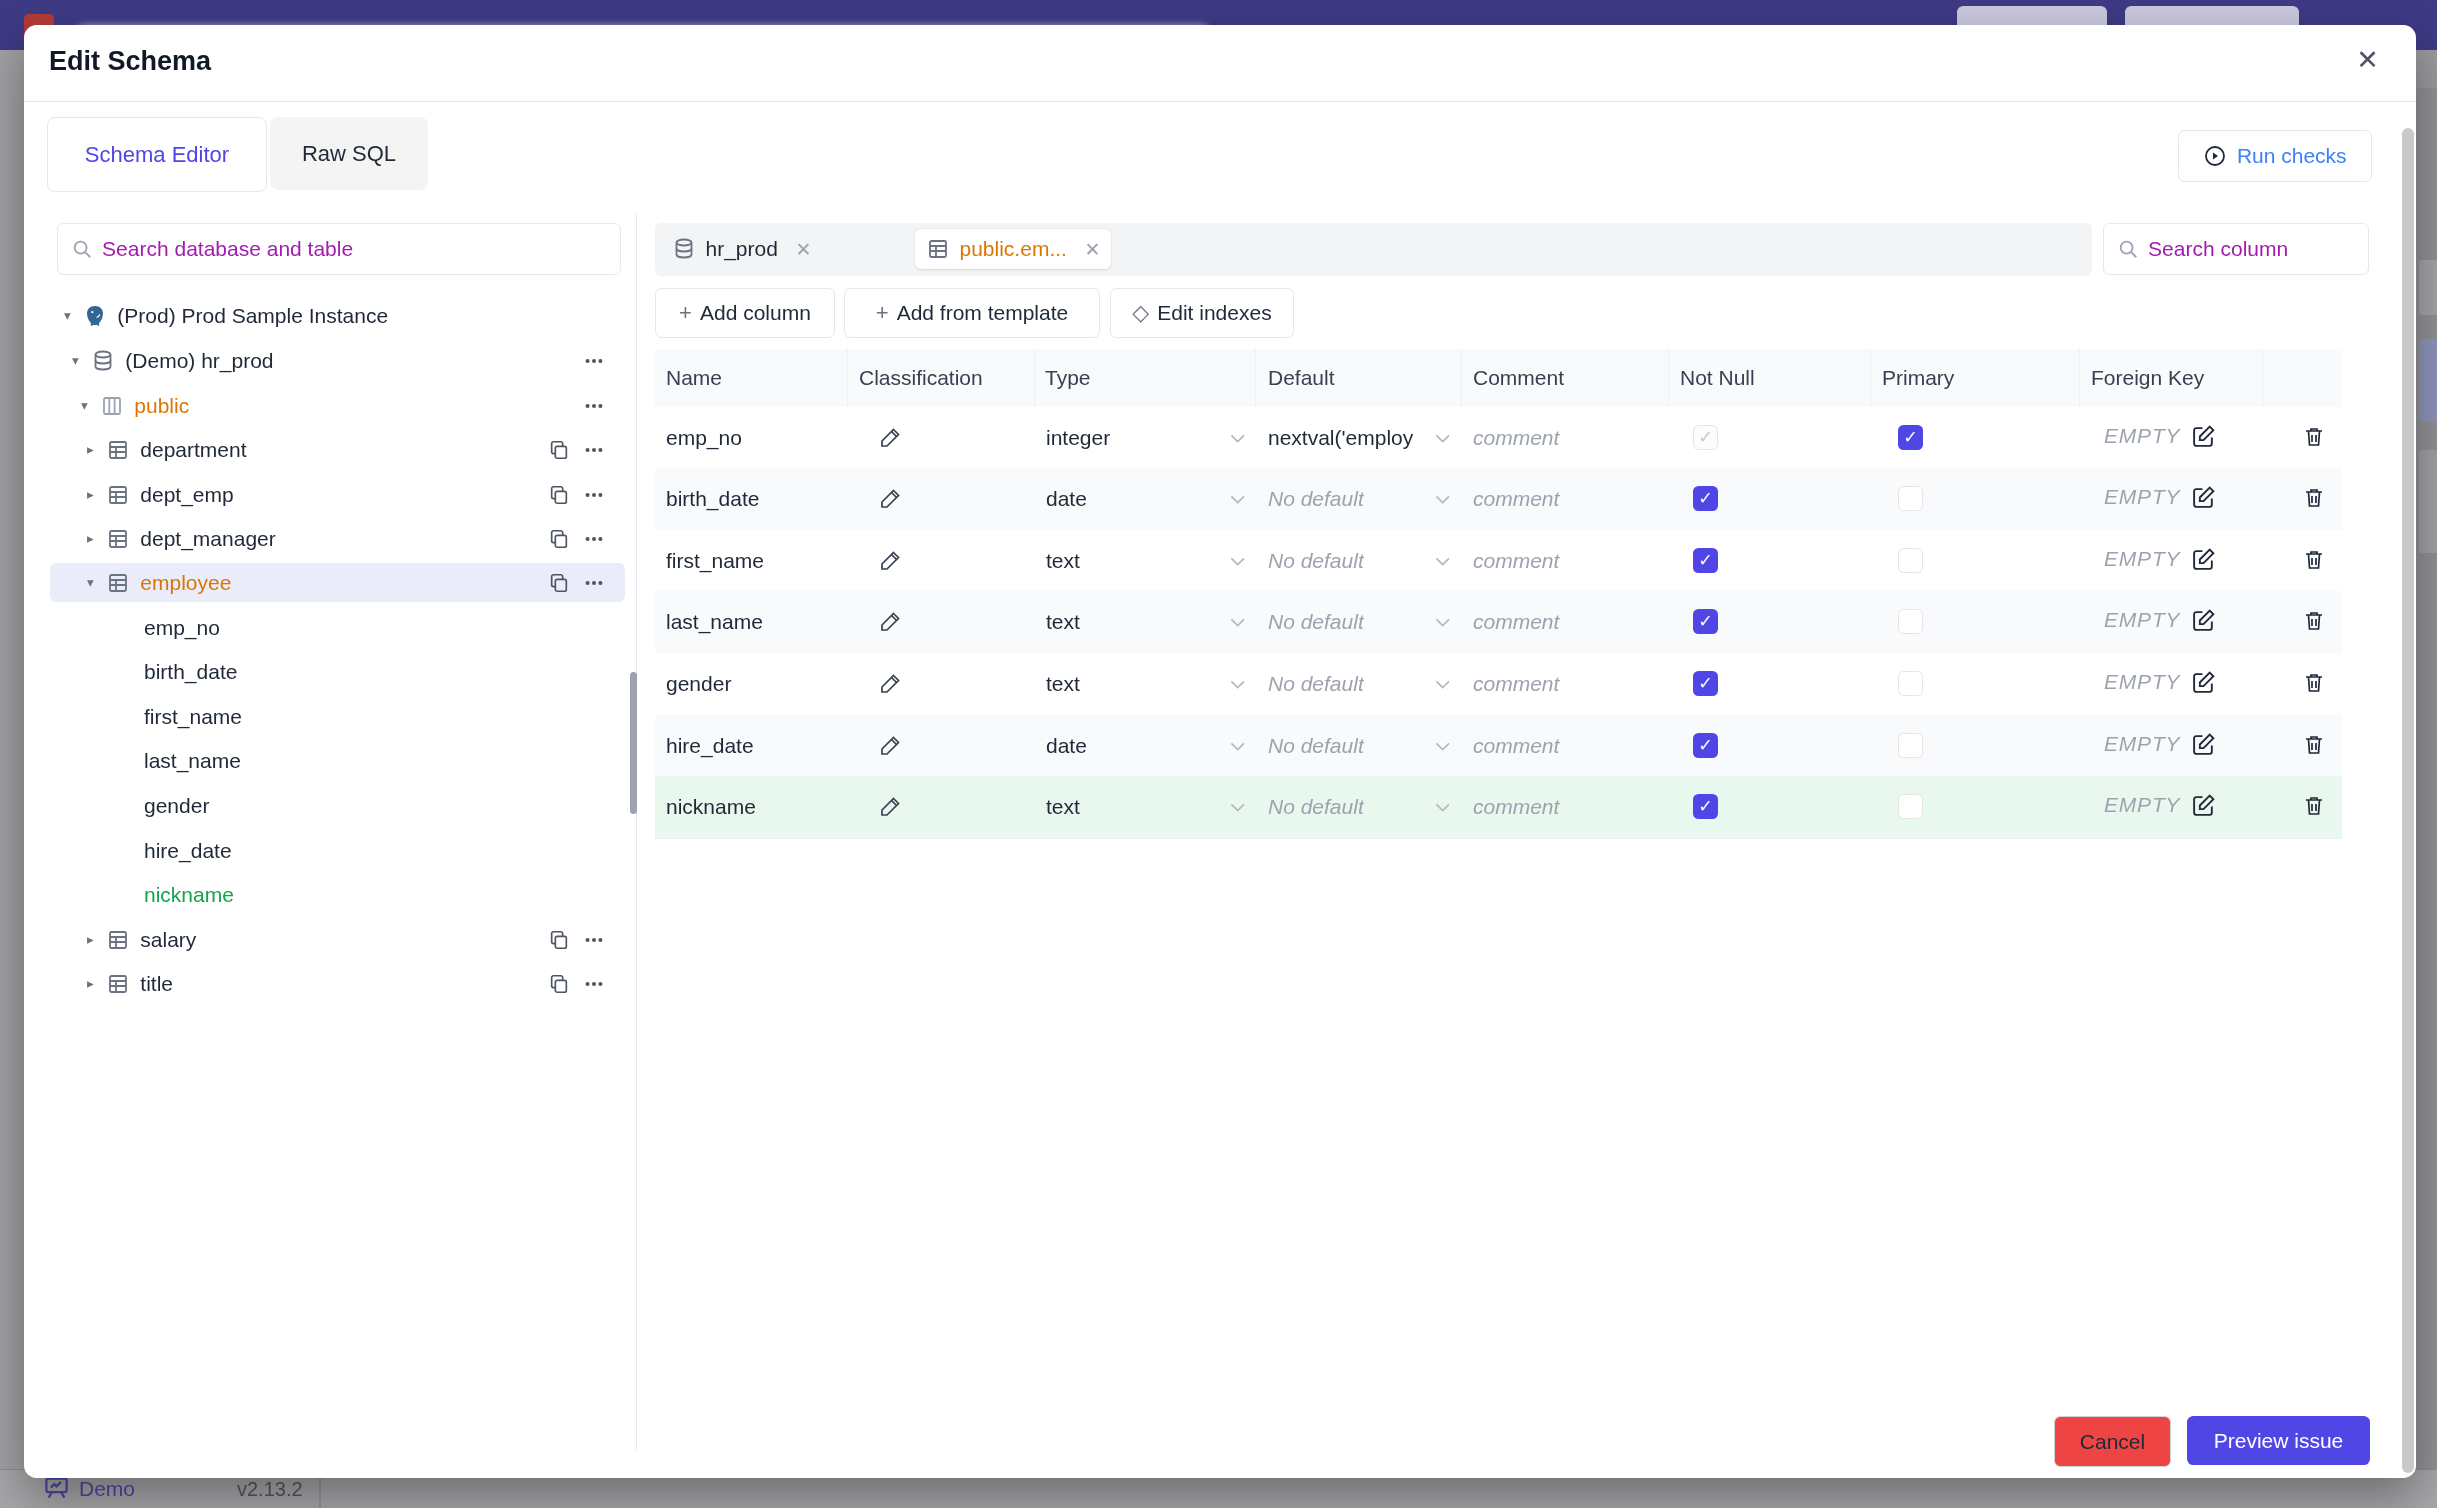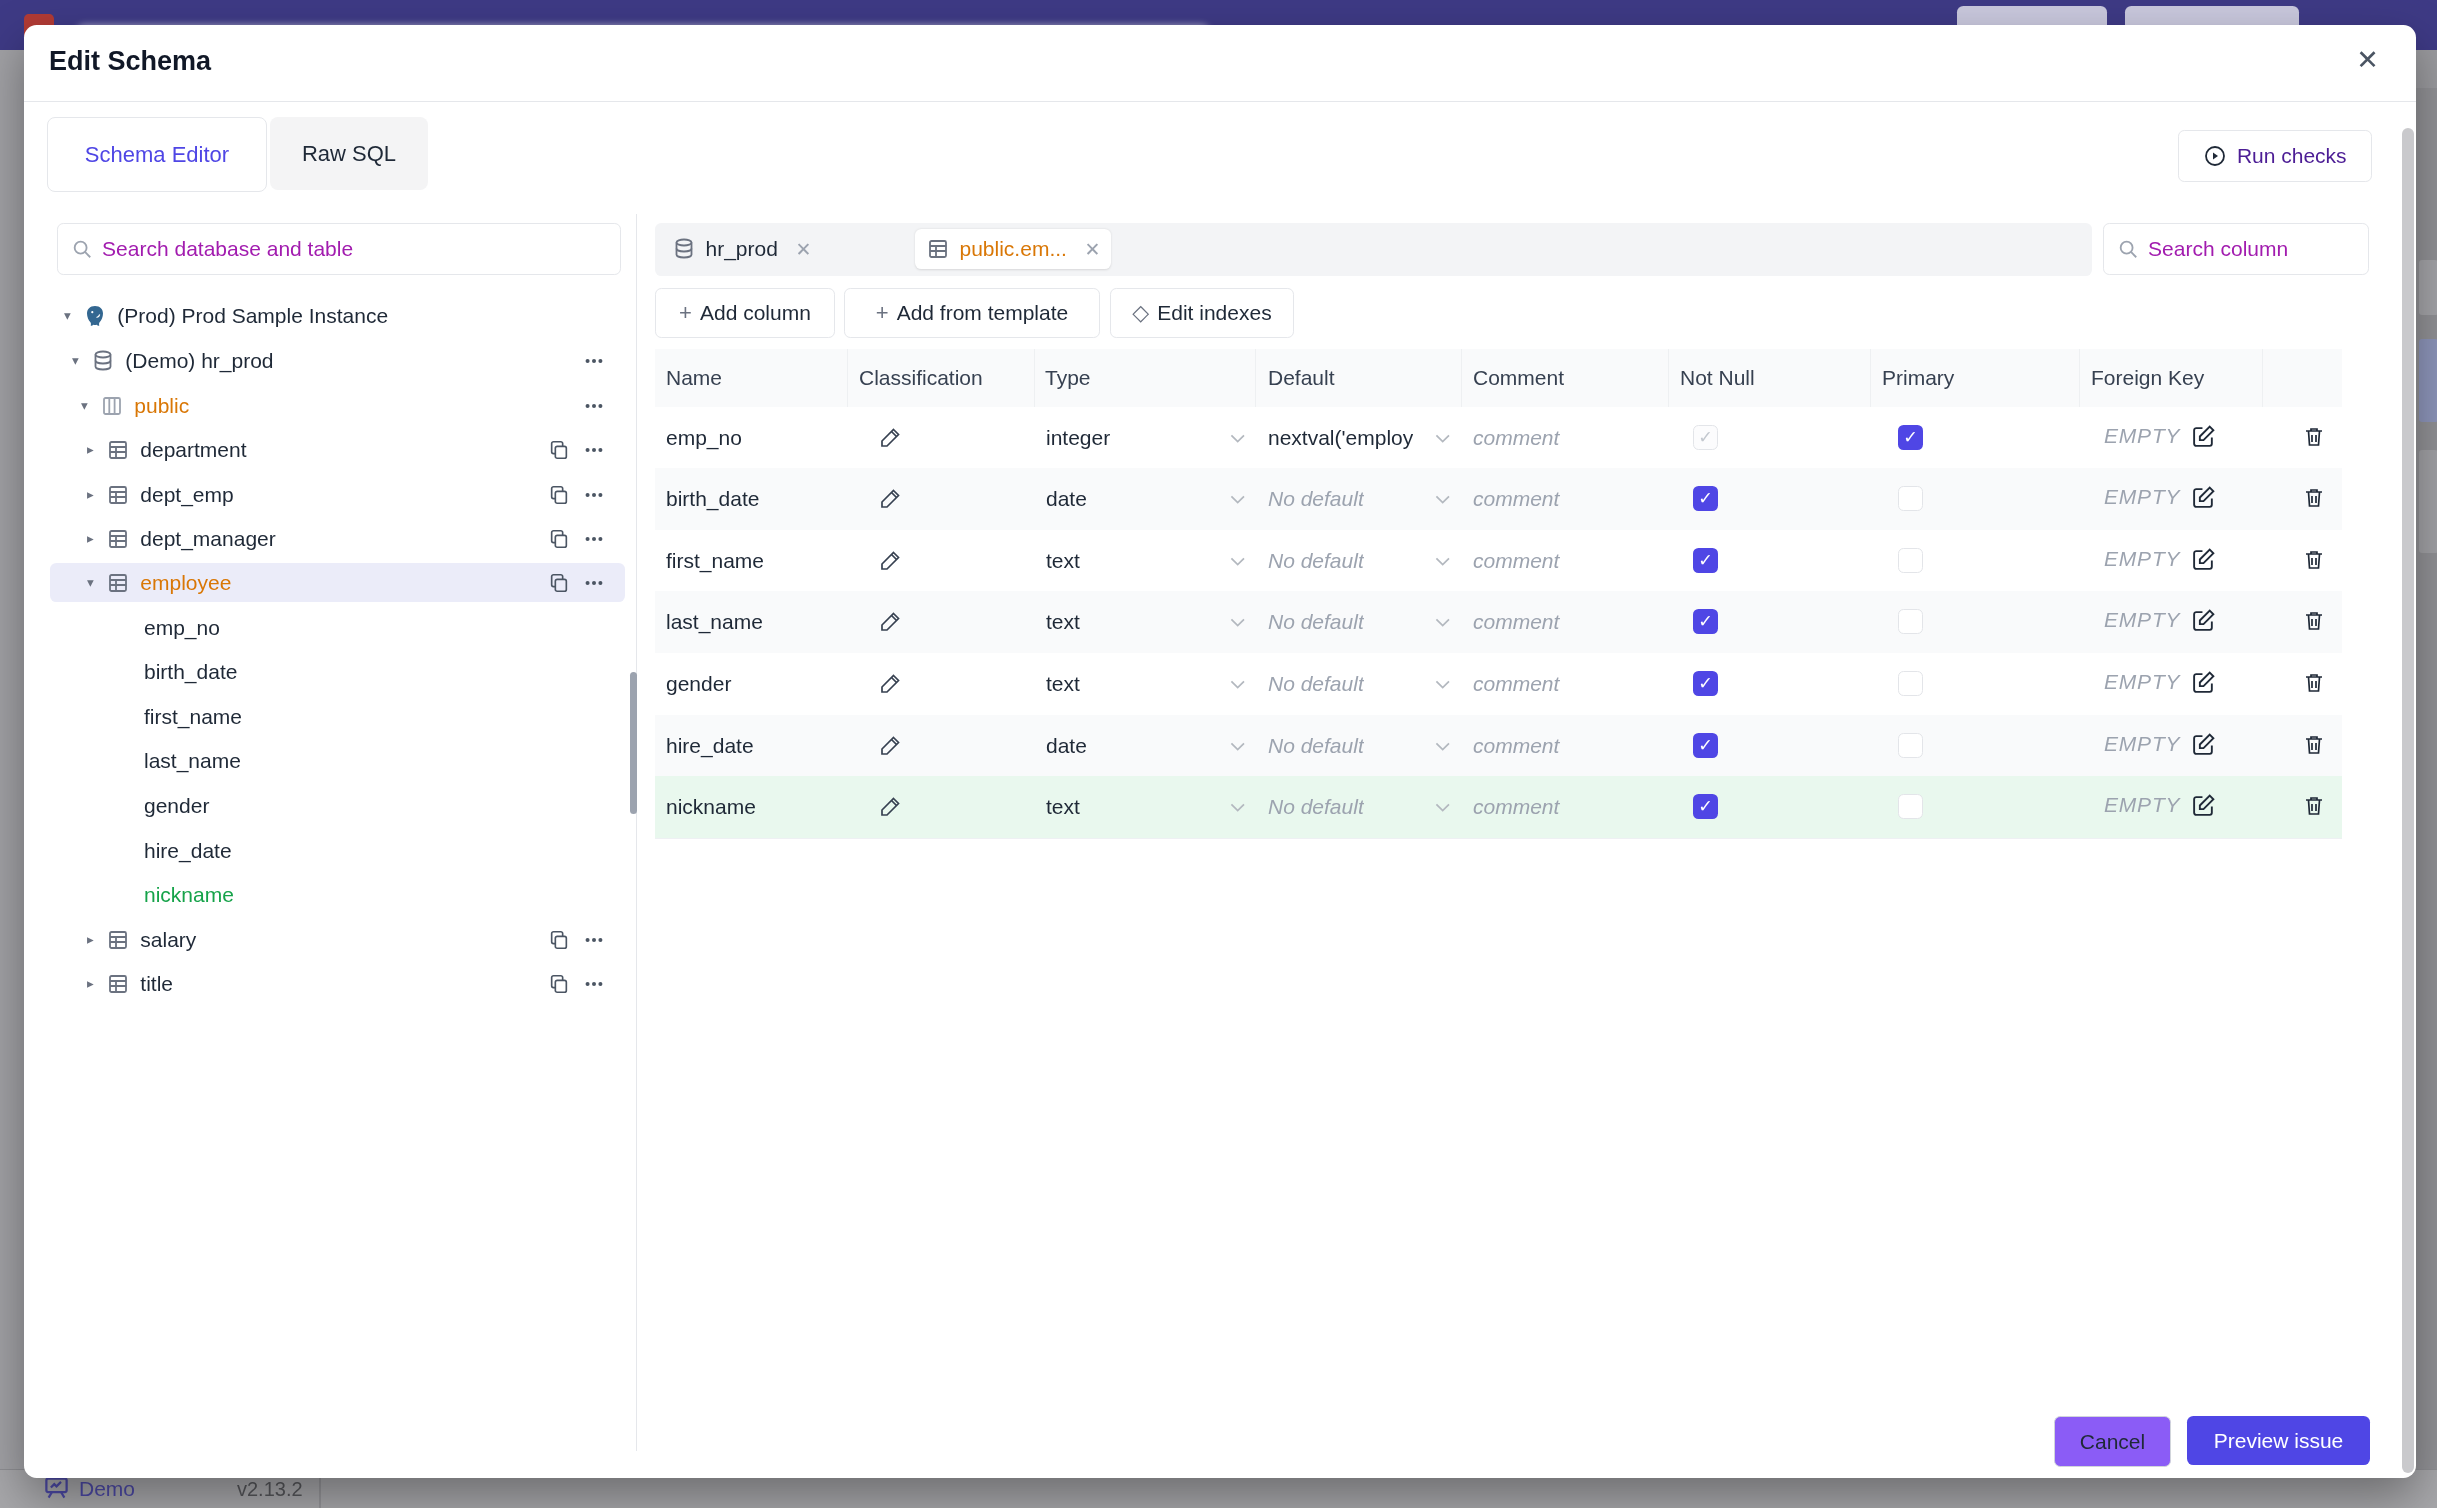--- a/index.html
+++ b/index.html
@@ -25,21 +25,21 @@
     box-shadow:0 19px 47px rgba(0,0,0,.35);}
   .modal-title{left:25px;top:20.5px;font-size:27px;font-weight:600;color:#111827;}
   .close-x{left:2326px;top:17.4px;width:35px;height:35px;font-size:27px;color:#4b5563;
     display:flex;align-items:center;justify-content:center;cursor:pointer;}
   .title-divider{left:0;top:76px;width:2392px;height:0.8px;background:#e5e7eb;}
   .tab{top:92px;height:73px;border-radius:8px;display:flex;align-items:center;justify-content:center;
     font-size:22px;}
   .tab.active{left:23px;width:218px;background:#fff;border:0.8px solid #e5e7eb;color:#4f46e5;}
   .tab.inactive{left:246px;width:158px;background:#f4f4f5;color:#1f2937;}
   .run-checks{left:2154px;top:105px;width:192px;height:50px;border:0.8px solid #e5e7eb;border-radius:6.3px;
-    background:#fff;display:flex;align-items:center;justify-content:center;gap:9.5px;font-size:21px;color:#4c1d95;}
+    background:#fff;display:flex;align-items:center;justify-content:center;gap:9.5px;font-size:21px;color:#3b82f6;}
   
   .search-box{height:52px;border:0.8px solid #e5e7eb;border-radius:6.3px;background:#fff;
     display:flex;align-items:center;gap:9.5px;padding:0 0 0 12.6px;box-sizing:border-box;}
   .search-ph{font-size:21px;color:#a21caf;white-space:nowrap;}
   
   .side-divider{left:612px;top:189px;width:0.8px;height:1237px;background:#e5e7eb;}
   .side-thumb{left:606px;top:647px;width:7px;height:142px;border-radius:4px;background:#9ca3af;}
   .tree-row{left:26px;width:575px;height:39px;display:flex;align-items:center;border-radius:6.3px;box-sizing:border-box;}
   .tree-row.selected{background:#ebecf9;}
   .caret{width:19px;font-size:13.4px;color:#6b7280;flex:0 0 19px;}
@@ -65,21 +65,21 @@
   .ph{color:#9ca3af;font-style:italic;}
   .chev{position:absolute;}
   .cb{position:absolute;width:25px;height:25px;border-radius:5.5px;box-sizing:border-box;
     display:flex;align-items:center;justify-content:center;font-size:17.4px;}
   .cb.checked{background:#4f46e5;color:#fff;}
   .cb.checked-disabled{background:#fcfcfd;border:0.8px solid #e3e5e9;color:#c3c8cf;}
   .cb.unchecked{background:#fff;border:0.8px solid #e3e5e9;color:transparent;}
   .fk-wrap{position:absolute;display:flex;align-items:center;gap:11px;}
   .fk-empty{font-size:21px;color:#9ca3af;font-style:italic;letter-spacing:0.8px;text-align:right;}
   
-  .btn-cancel{left:2030px;top:1391px;width:115px;height:49px;background:#8b5cf6;border:0.8px solid #d1d5db;
+  .btn-cancel{left:2030px;top:1391px;width:115px;height:49px;background:#ef4444;border:0.8px solid #d1d5db;
     border-radius:6.3px;display:flex;align-items:center;justify-content:center;font-size:21px;color:#1f2937;}
   .btn-primary{left:2163px;top:1391px;width:183px;height:49px;background:#4f46e5;border-radius:6.3px;
     display:flex;align-items:center;justify-content:center;font-size:21px;color:#fff;}
   .modal-thumb{left:2378px;top:103px;width:12px;height:1345px;border-radius:6.3px;background:#c9c9cc;}
 </style>
 </head>
 <body>
 
 <div id="screen">
 

